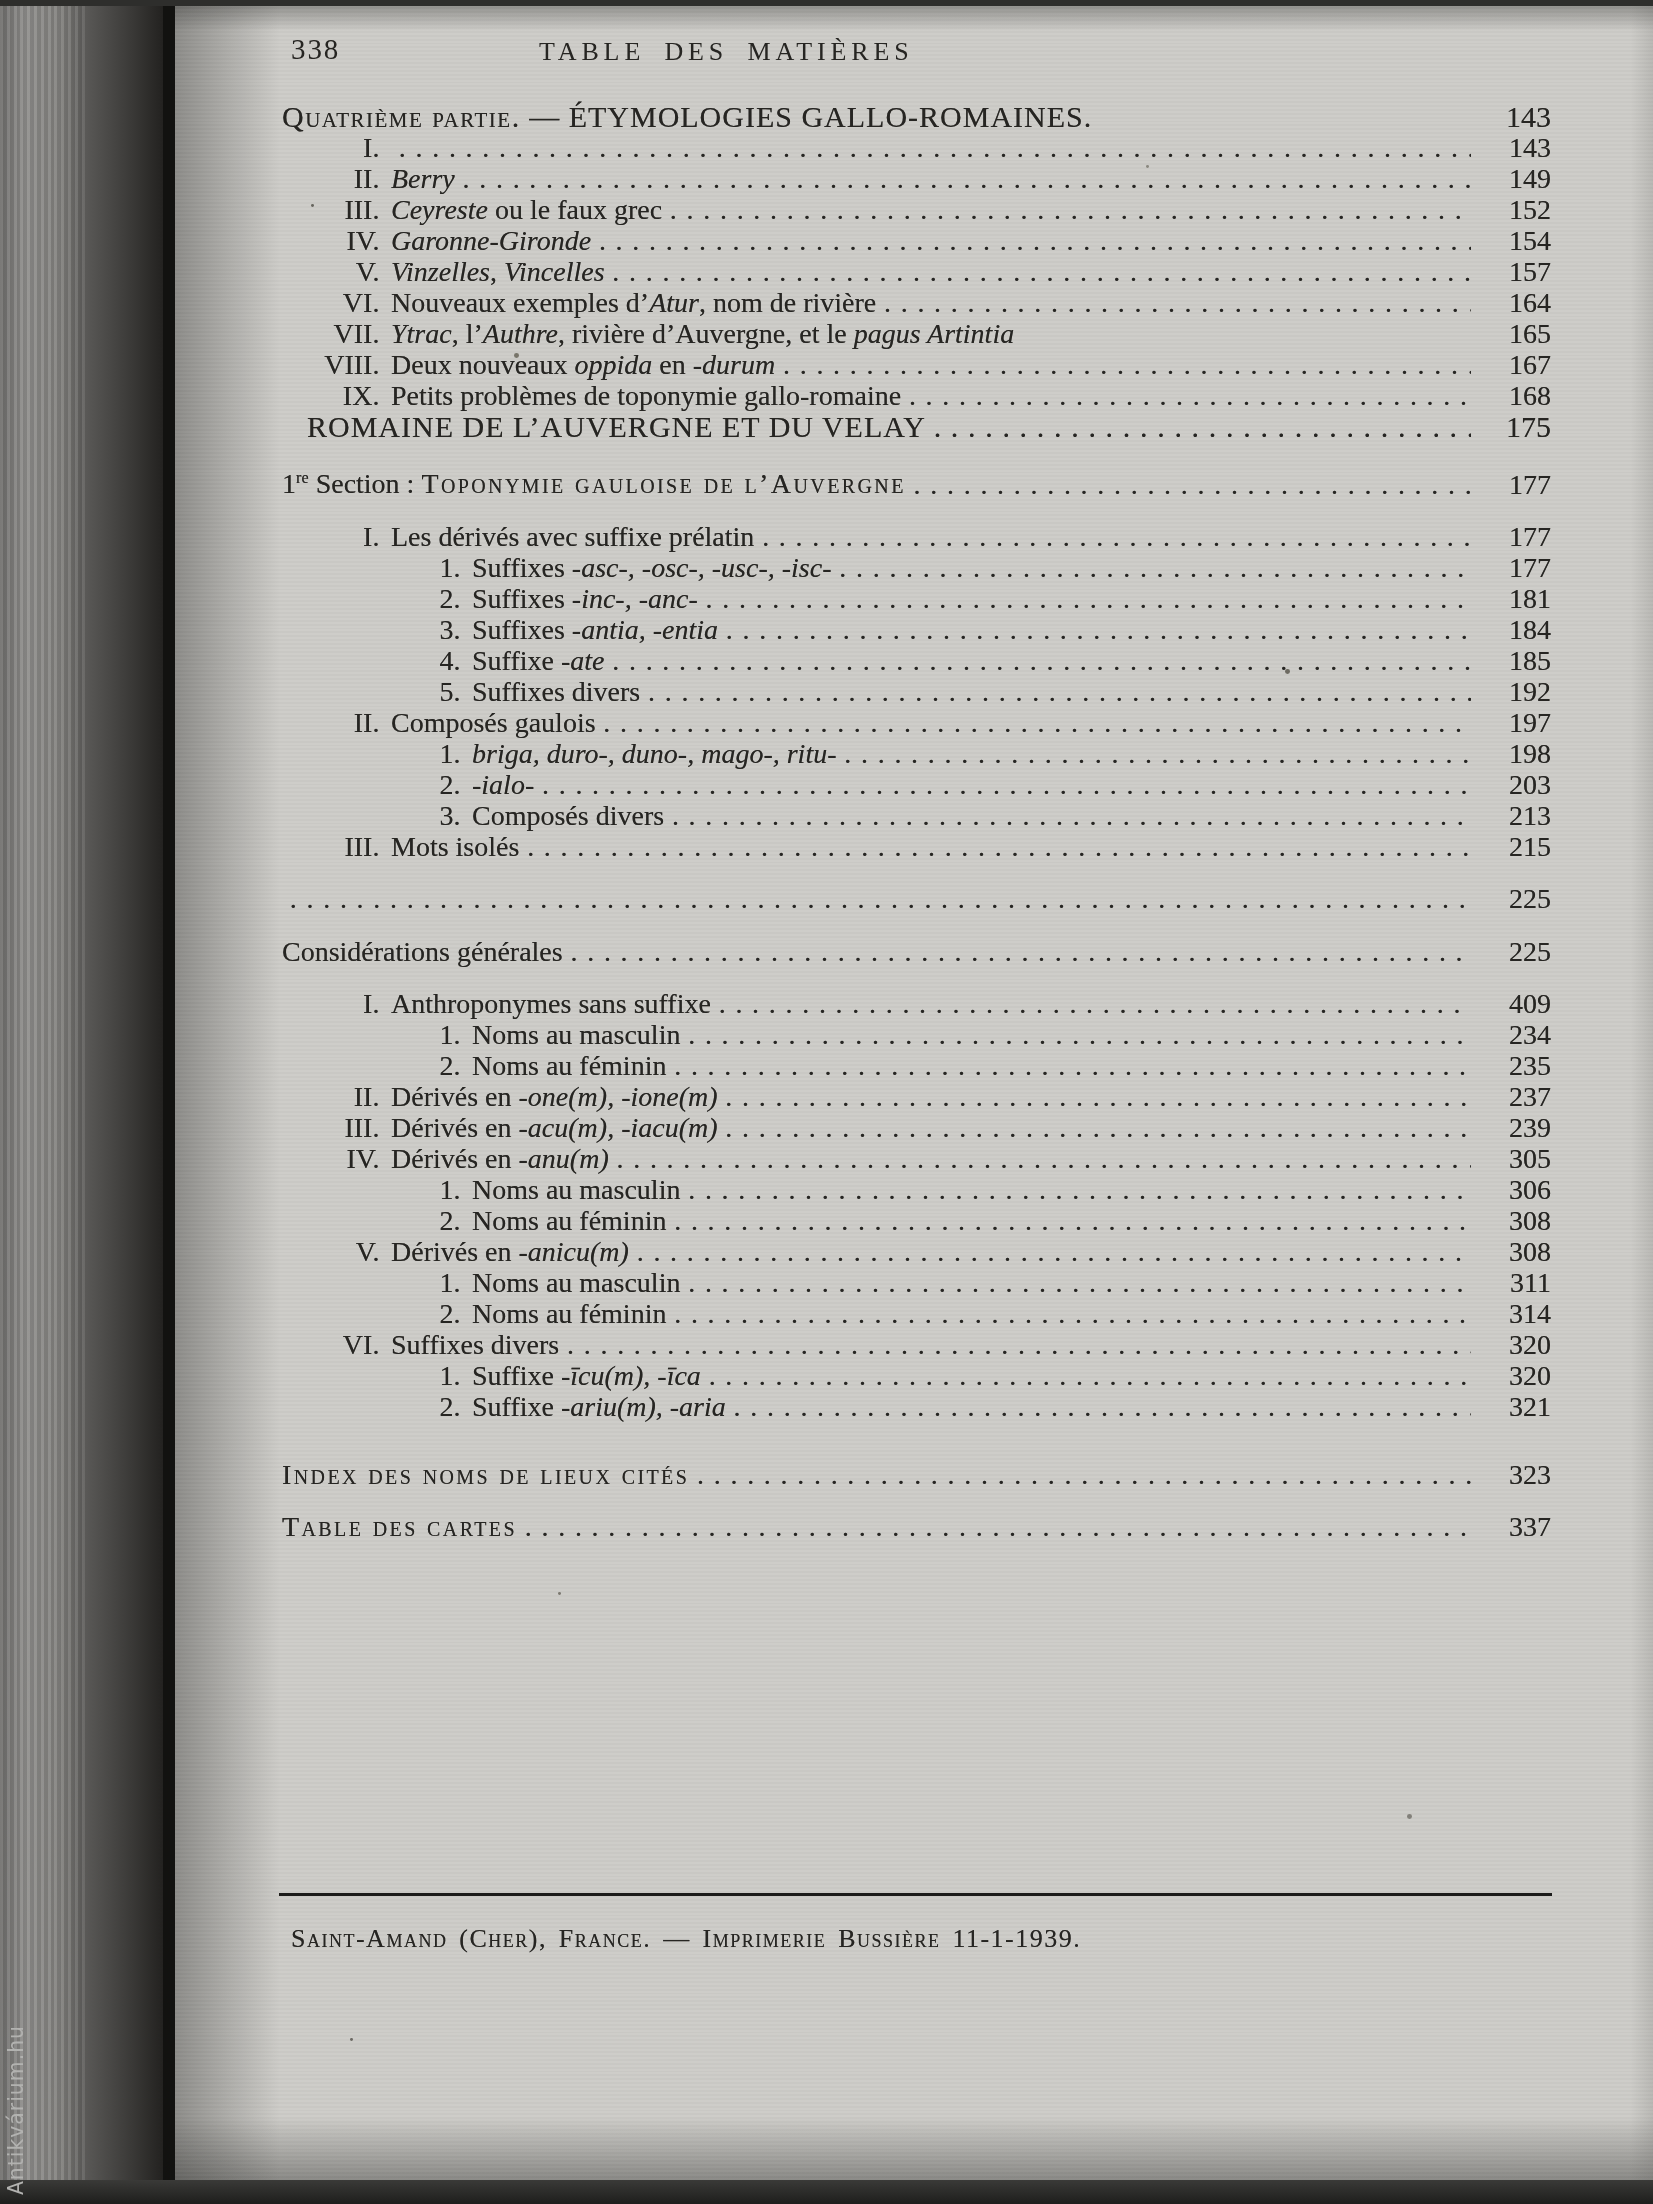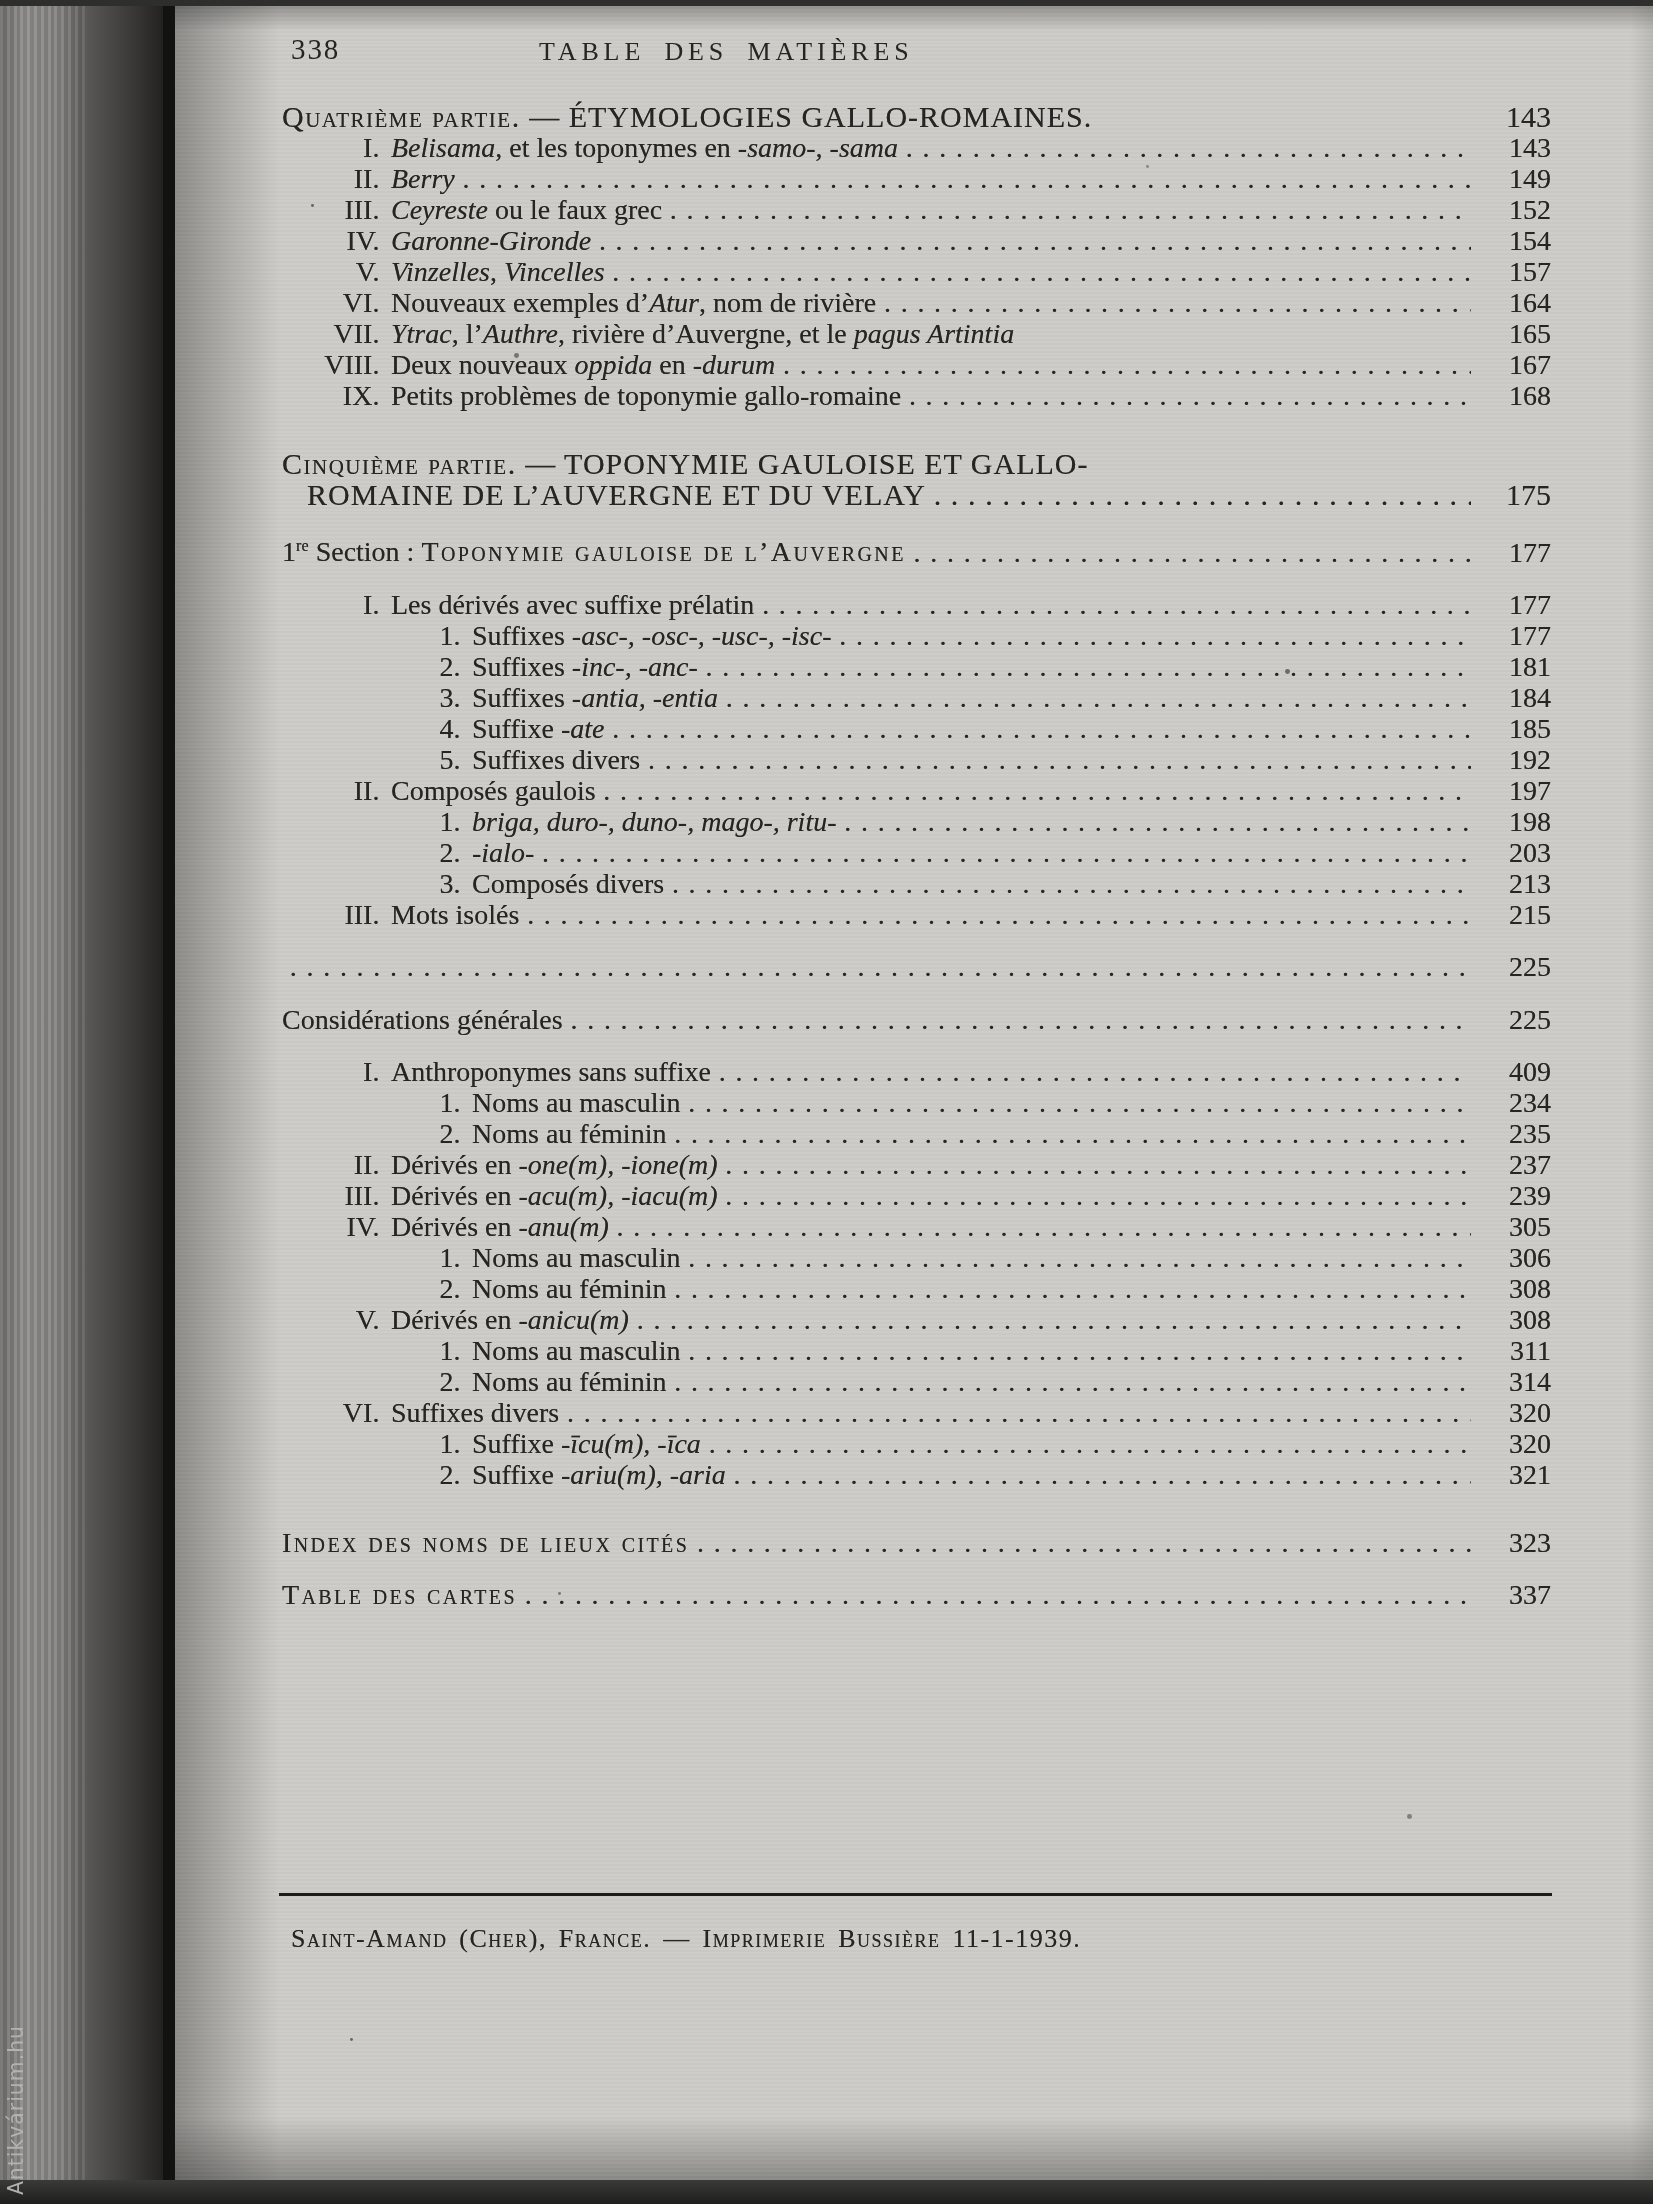--- a/index.html
+++ b/index.html
@@ -116,21 +116,20 @@
     <div class="pageno">338</div>
     <div class="running-head">TABLE DES MATIÈRES</div>
     <div id="toc" class="toc">
         <div class="row part">
           <span class="txt"><span class="sc">Quatrième partie.</span><span class="n"> — </span><span class="n">ÉTYMOLOGIES GALLO-ROMAINES.</span></span>
           <span class="leader"></span>
           <span class="pg">143</span>
         </div>
         <div class="row rom">
           <span class="pre">I.</span>
-          <span class="txt"><span class="i">Belisama</span><span class="n">, et les toponymes en </span><span class="i">-samo-, -sama</span></span>
           <span class="leader">........................................................................................................................</span>
           <span class="pg">143</span>
         </div>
         <div class="row rom">
           <span class="pre">II.</span>
           <span class="txt"><span class="i">Berry</span></span>
           <span class="leader">........................................................................................................................</span>
           <span class="pg">149</span>
         </div>
         <div class="row rom">
@@ -168,24 +167,20 @@
           <span class="txt"><span class="n">Deux nouveaux </span><span class="i">oppida</span><span class="n"> en </span><span class="i">-durum</span></span>
           <span class="leader">........................................................................................................................</span>
           <span class="pg">167</span>
         </div>
         <div class="row rom">
           <span class="pre">IX.</span>
           <span class="txt"><span class="n">Petits problèmes de toponymie gallo-romaine</span></span>
           <span class="leader">........................................................................................................................</span>
           <span class="pg">168</span>
         </div>
-        <div class="row part gap-lg">
-          <span class="txt"><span class="sc">Cinquième partie.</span><span class="n"> — </span><span class="n">TOPONYMIE GAULOISE ET GALLO-</span></span>
-          <span class="leader"></span>
-        </div>
         <div class="row part part2">
           <span class="txt"><span class="n">ROMAINE DE L’AUVERGNE ET DU VELAY</span></span>
           <span class="leader">........................................................................................................................</span>
           <span class="pg">175</span>
         </div>
         <div class="row flush gap">
           <span class="txt"><span class="n">1</span><span class="sup">re</span><span class="n"> Section : </span><span class="scsp">Toponymie gauloise de l’Auvergne</span></span>
           <span class="leader">........................................................................................................................</span>
           <span class="pg">177</span>
         </div>

